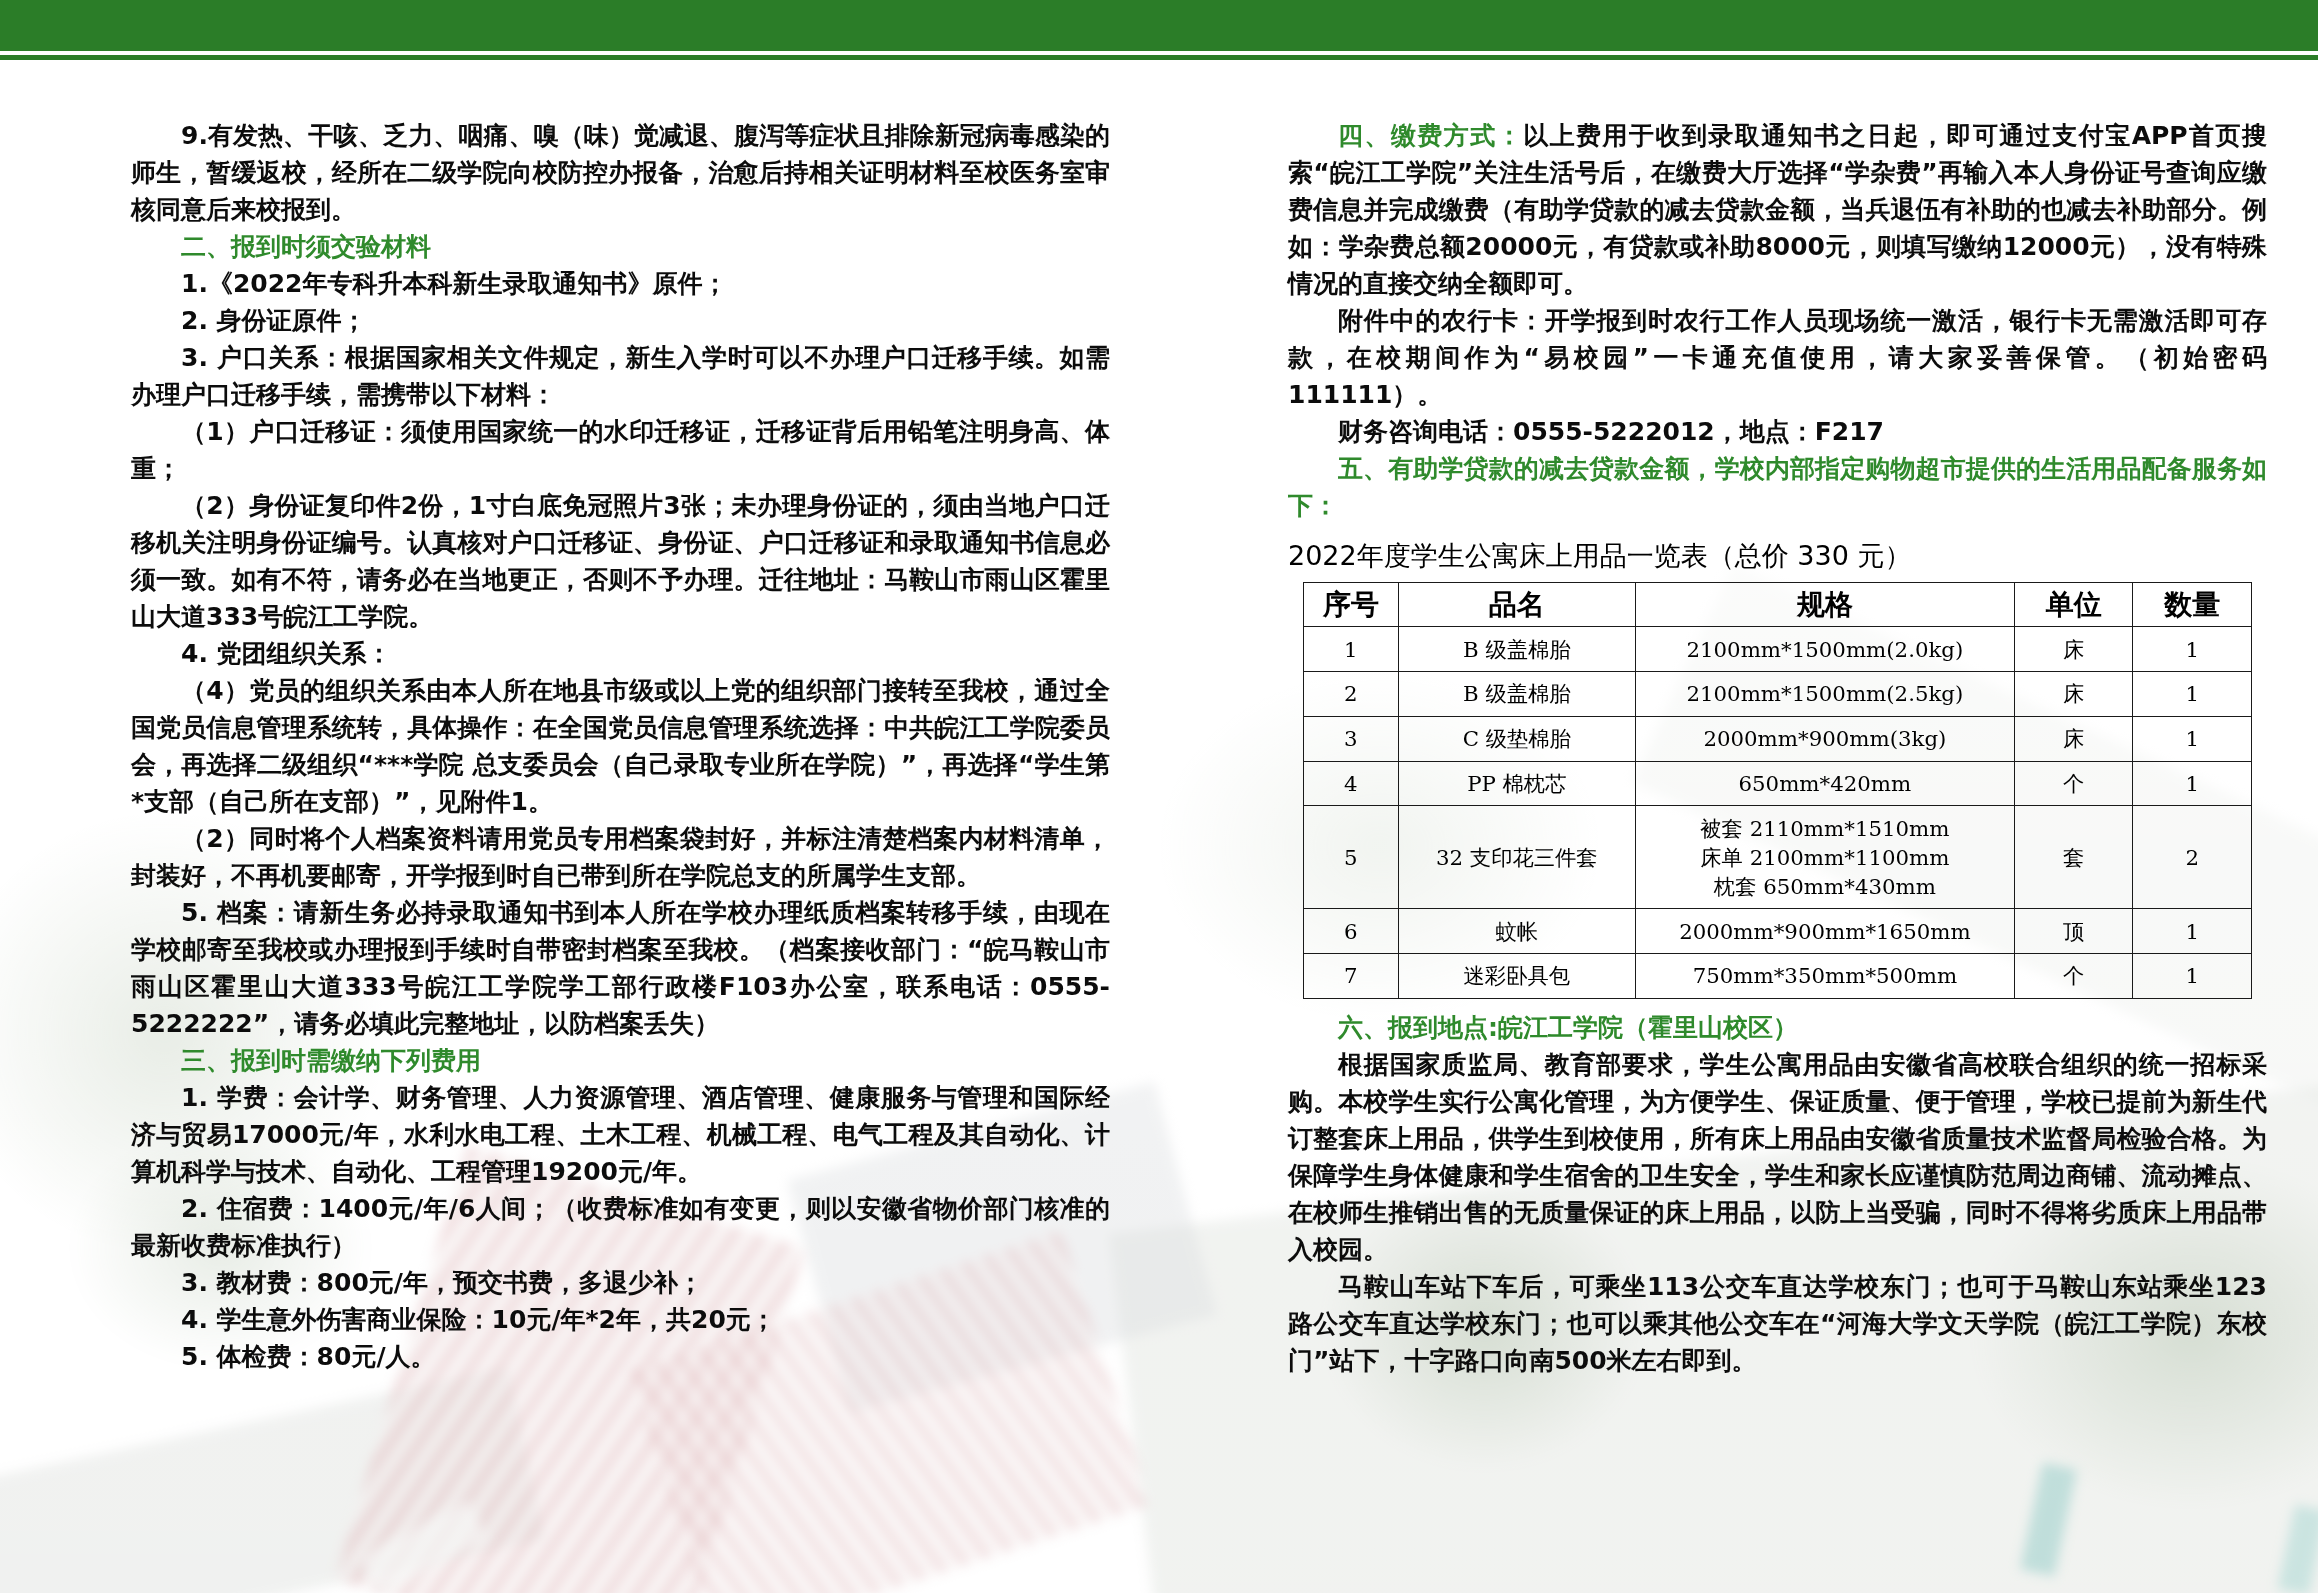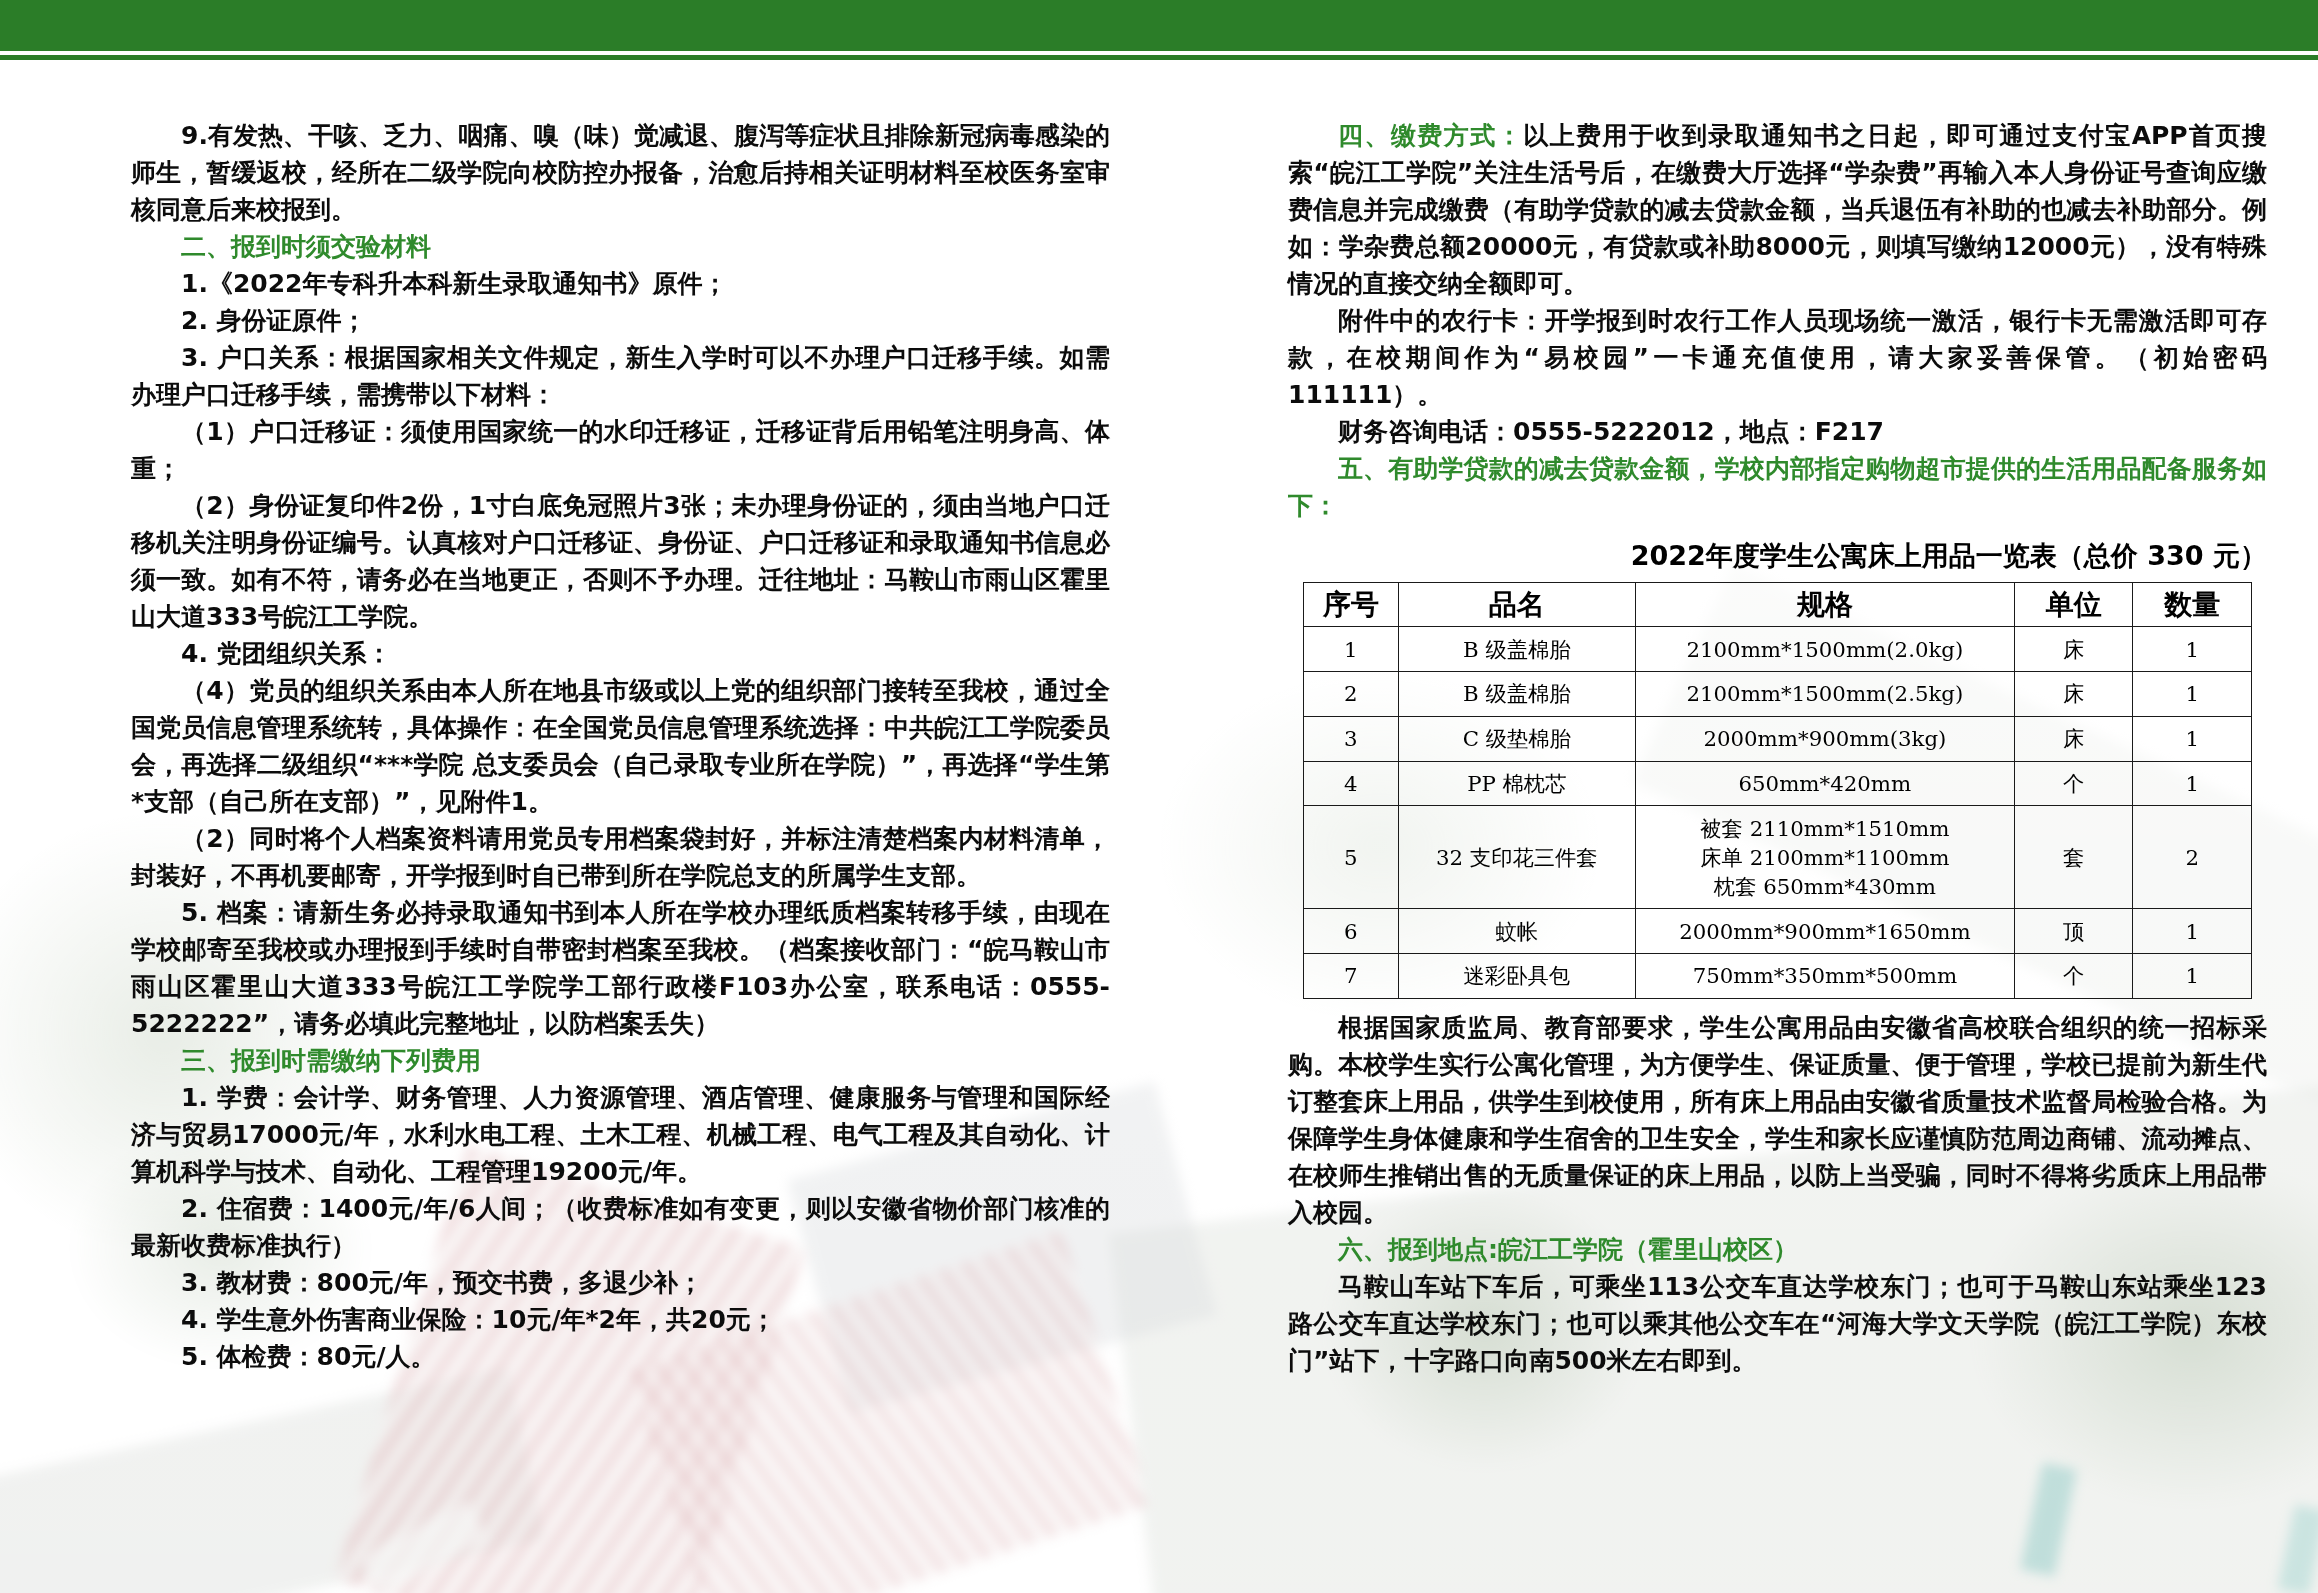--- a/index.html
+++ b/index.html
@@ -32,21 +32,21 @@
   .wash{position:absolute;inset:0;filter:none;
         background:linear-gradient(180deg,#ffffff 0%,#ffffff 13%,rgba(255,255,255,.88) 27%,rgba(255,255,255,.62) 46%,rgba(255,255,255,.5) 75%,rgba(255,255,255,.48) 100%);}
   
   .col{position:absolute;top:117px;width:979px;z-index:2;color:#0c0c0c;
        font-size:25px;line-height:37px;font-weight:700;text-align:justify;word-break:break-word;}
   .col-left{left:131px;}
   .col-right{left:1288px;}
   p.t{margin:0;text-indent:2em;}
   .h{color:#2f8a2c;}
   
-  .table-title{margin:12px 0 6.5px;text-indent:0;text-align:right;font-size:27px;line-height:39px;color:#000;font-weight:700;}
+  .table-title{margin:12px 0 6.5px;text-indent:0;text-align:left;font-size:27px;line-height:39px;color:#000;font-weight:400;}
   table.supplies{width:949px;margin:2.8px auto 10.2px;border-collapse:collapse;table-layout:fixed;
        font-family:"DejaVu Serif","Liberation Serif",serif;font-weight:400;color:#000;font-size:21.3px;}
   table.supplies th,table.supplies td{border:1.9px solid #1a1a1a;text-align:center;vertical-align:middle;
        padding:7.4px 4.6px;line-height:29px;background:transparent;}
   table.supplies th{font-weight:700;font-size:28px;}
   td.spec{white-space:pre-line;}
 </style>
 </head>
 <body>
 
@@ -163,17 +163,17 @@
       <tr>
         <td>7</td>
         <td>迷彩卧具包</td>
         <td class="spec">750mm*350mm*500mm</td>
         <td>个</td>
         <td>1</td>
       </tr>
     </tbody>
   </table>
 
+  <p class="t h">六、报到地点:皖江工学院（霍里山校区）</p>
   <p class="t">根据国家质监局、教育部要求，学生公寓用品由安徽省高校联合组织的统一招标采购。本校学生实行公寓化管理，为方便学生、保证质量、便于管理，学校已提前为新生代订整套床上用品，供学生到校使用，所有床上用品由安徽省质量技术监督局检验合格。为保障学生身体健康和学生宿舍的卫生安全，学生和家长应谨慎防范周边商铺、流动摊点、在校师生推销出售的无质量保证的床上用品，以防上当受骗，同时不得将劣质床上用品带入校园。</p>
-  <p class="t h">六、报到地点:皖江工学院（霍里山校区）</p>
   <p class="t">马鞍山车站下车后，可乘坐113公交车直达学校东门；也可于马鞍山东站乘坐123路公交车直达学校东门；也可以乘其他公交车在“河海大学文天学院（皖江工学院）东校门”站下，十字路口向南500米左右即到。</p>
 </div>
 
 
 </body></html>

